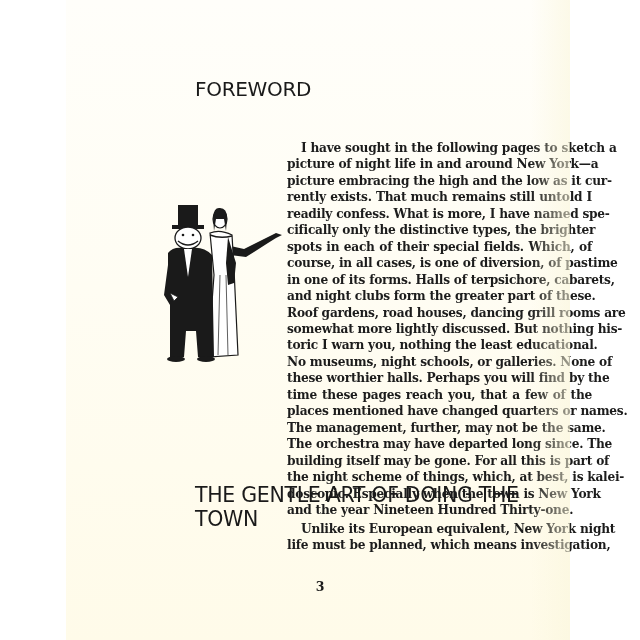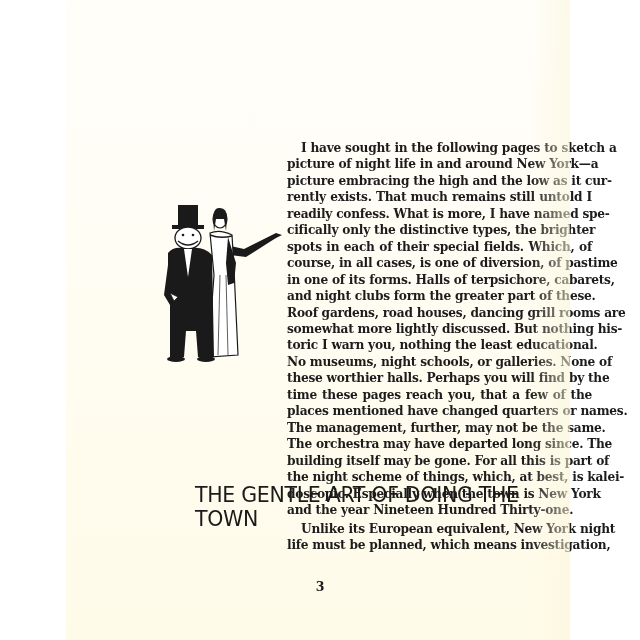--- a/index.html
+++ b/index.html
@@ -39,20 +39,21 @@
     position:absolute; left:0; width:640px; top:579px; text-align:center;
     font-family:"DejaVu Serif", serif; font-size:12.5px; font-weight:bold; color:#1c1c1c;
   }
   .illustration { position:absolute; left:98px; top:205px; width:122px; height:162px; }
 </style>
 </head>
 <body>
 
 <div class="page">
 
+  <h2 class="heading h-foreword">FOREWORD</h2>
 
   <div class="illustration">
     <svg width="122" height="162" viewBox="0 0 122 162" xmlns="http://www.w3.org/2000/svg">
 
       <path d="M62 40 L80 44 L100 34 L112 28 L118 30 L112 33 L104 38 L82 52 L66 50 Z" fill="#1a1a1a"></path>
 
       <ellipse cx="56" cy="14" rx="7" ry="9" fill="#fff" stroke="#1a1a1a" stroke-width="1.2"></ellipse>
       <path d="M49 12 Q50 2 56 3 Q63 3 63 13 L62 26 L60 14 L52 14 L50 26 Z" fill="#1a1a1a"></path>
 
       <path d="M46 28 Q56 24 68 30 L70 64 L74 150 L44 152 L50 70 Z" fill="#fff" stroke="#1a1a1a" stroke-width="1.2"></path>

